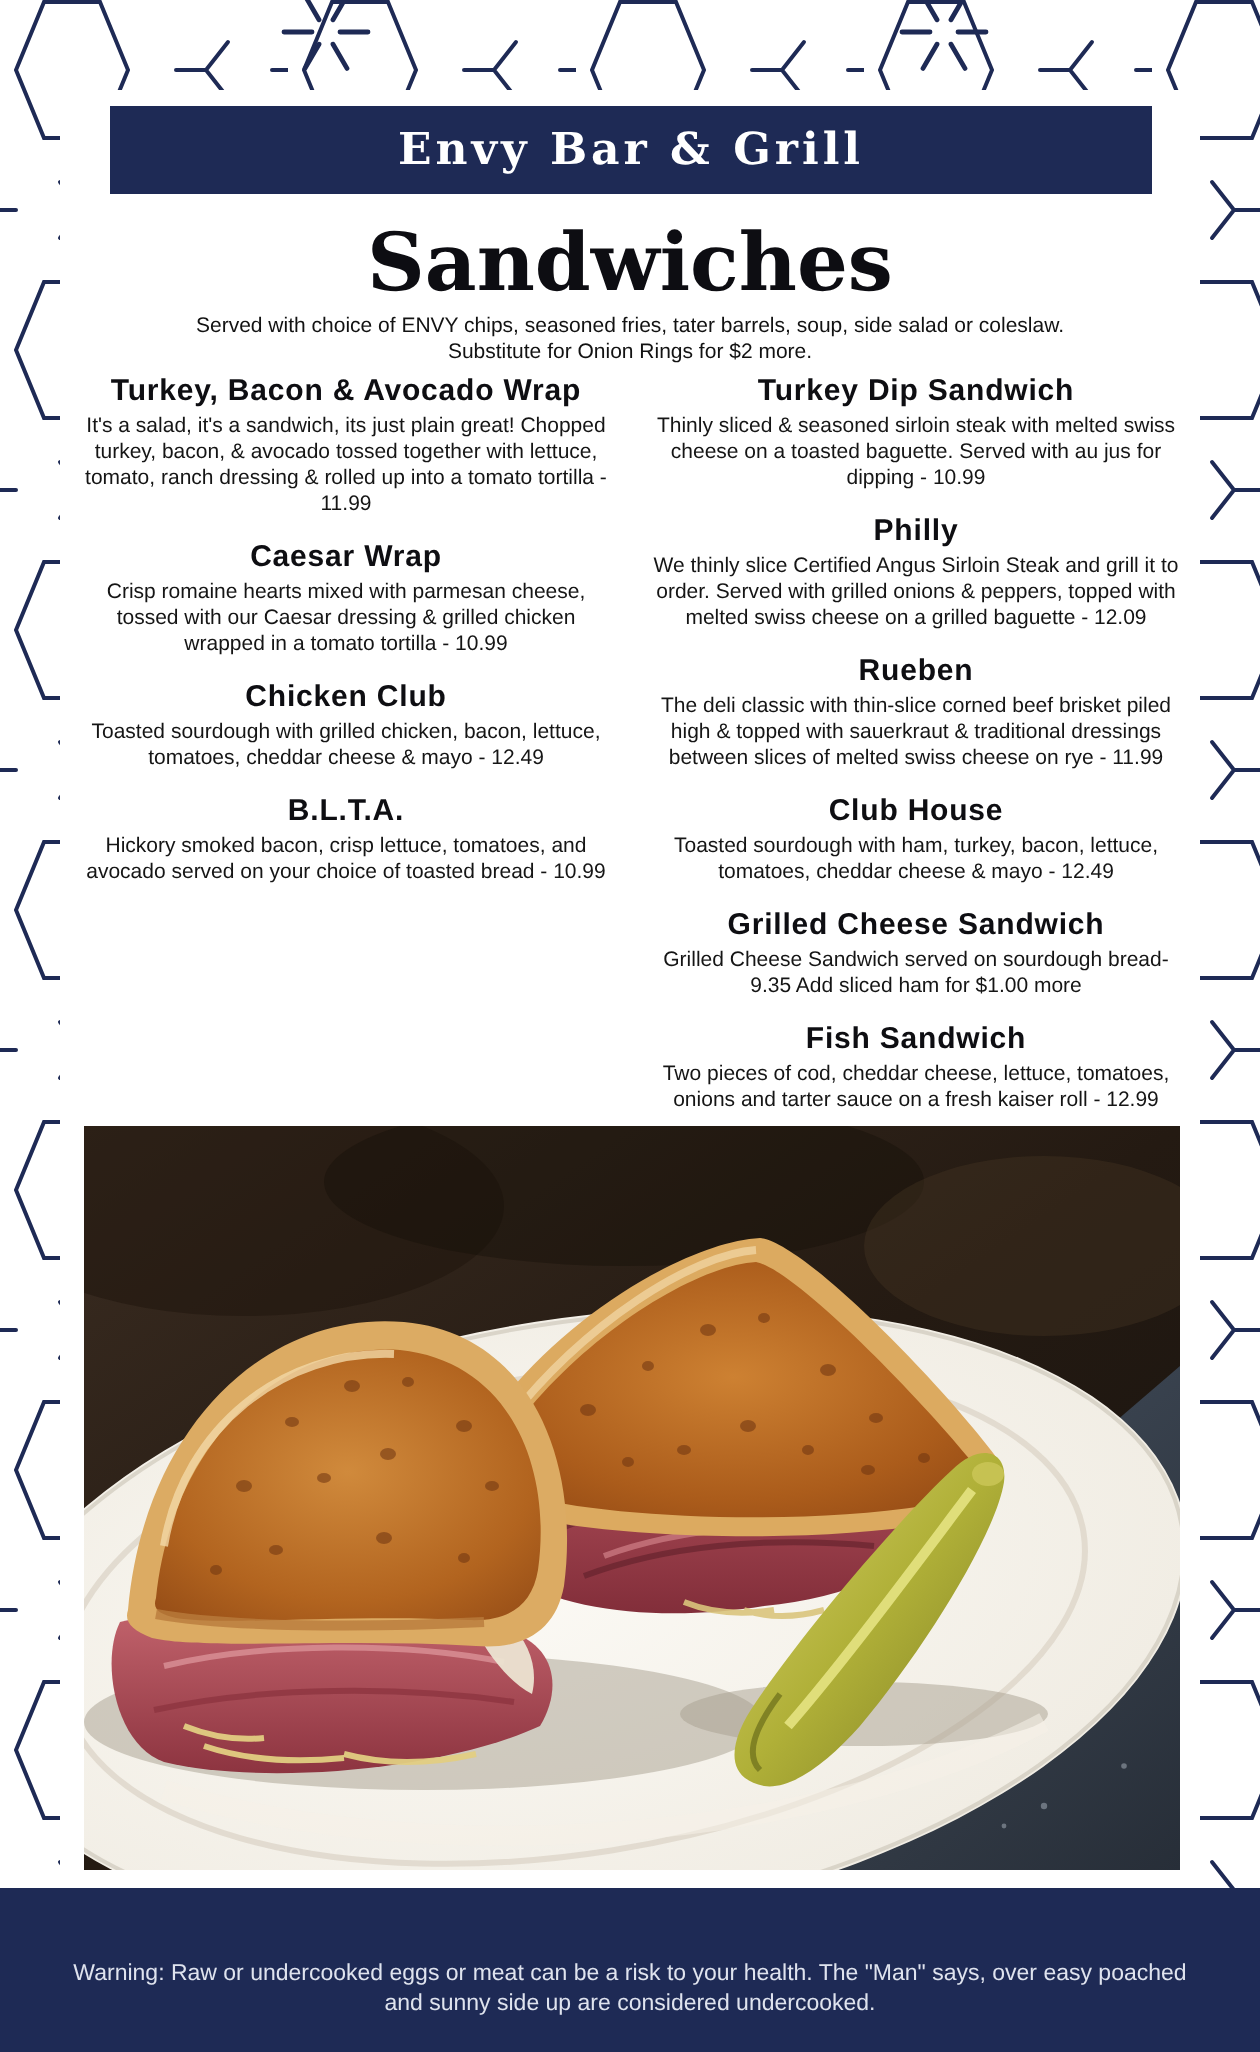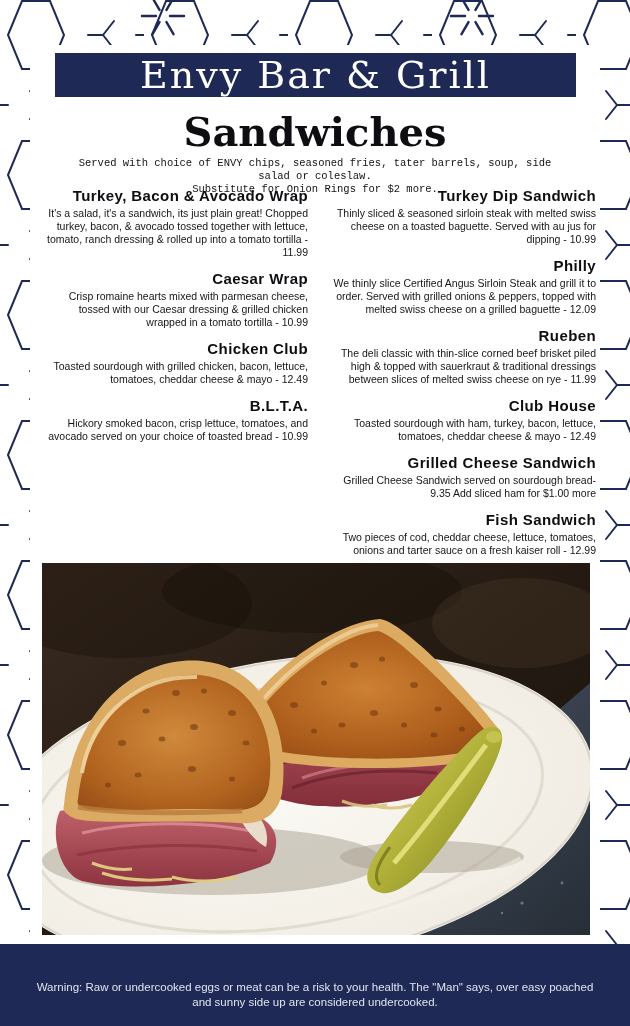--- a/index.html
+++ b/index.html
@@ -11,32 +11,32 @@
   .bg-pattern{position:absolute;left:0;top:0;width:630px;height:1026px;}
   .content-panel{
     position:absolute;left:30px;top:45px;width:570px;height:899px;
     background:#ffffff;
   }
   .title-bar{
     position:absolute;left:55px;top:53px;width:521px;height:44px;
     background:#1e2a55;display:flex;align-items:center;justify-content:center;
   }
   .title-bar .brand{
-    color:#ffffff;font-family:"DejaVu Serif", serif;font-size:38px;
-    letter-spacing:2px;font-weight:400;
+    color:#ffffff;font-family:"DejaVu Serif", serif;font-size:22px;
+    letter-spacing:2px;font-weight:700;
   }
   .section-title{
     position:absolute;left:30px;top:108px;width:570px;text-align:center;
     font-family:"DejaVu Serif", serif;font-size:40px;font-weight:700;color:#0d0d12;
   }
   .section-note{
     position:absolute;left:75px;top:157px;width:480px;text-align:center;
-    font-size:10.5px;line-height:13px;color:#121212;font-family:Liberation Mono, monospace;
-  }
-  .menu-col{position:absolute;top:187px;text-align:right;color:#121212;}
+    font-size:10.5px;line-height:13px;color:#121212;
+  }
+  .menu-col{position:absolute;top:187px;text-align:center;color:#121212;}
   .menu-col.left{left:38px;width:270px;}
   .menu-col.right{left:320px;width:276px;}
   .menu-item .item-name{
     font-family:"Liberation Sans", sans-serif;font-weight:bold;font-size:15px;
     letter-spacing:0.4px;color:#0e0e12;margin:11px 0 3px 0;
   }
   .menu-item:first-child .item-name{margin-top:0;}
   .menu-item .item-desc{font-size:10.5px;line-height:13px;color:#151515;}
   .photo{
     position:absolute;left:42px;top:563px;width:548px;height:372px;overflow:hidden;

